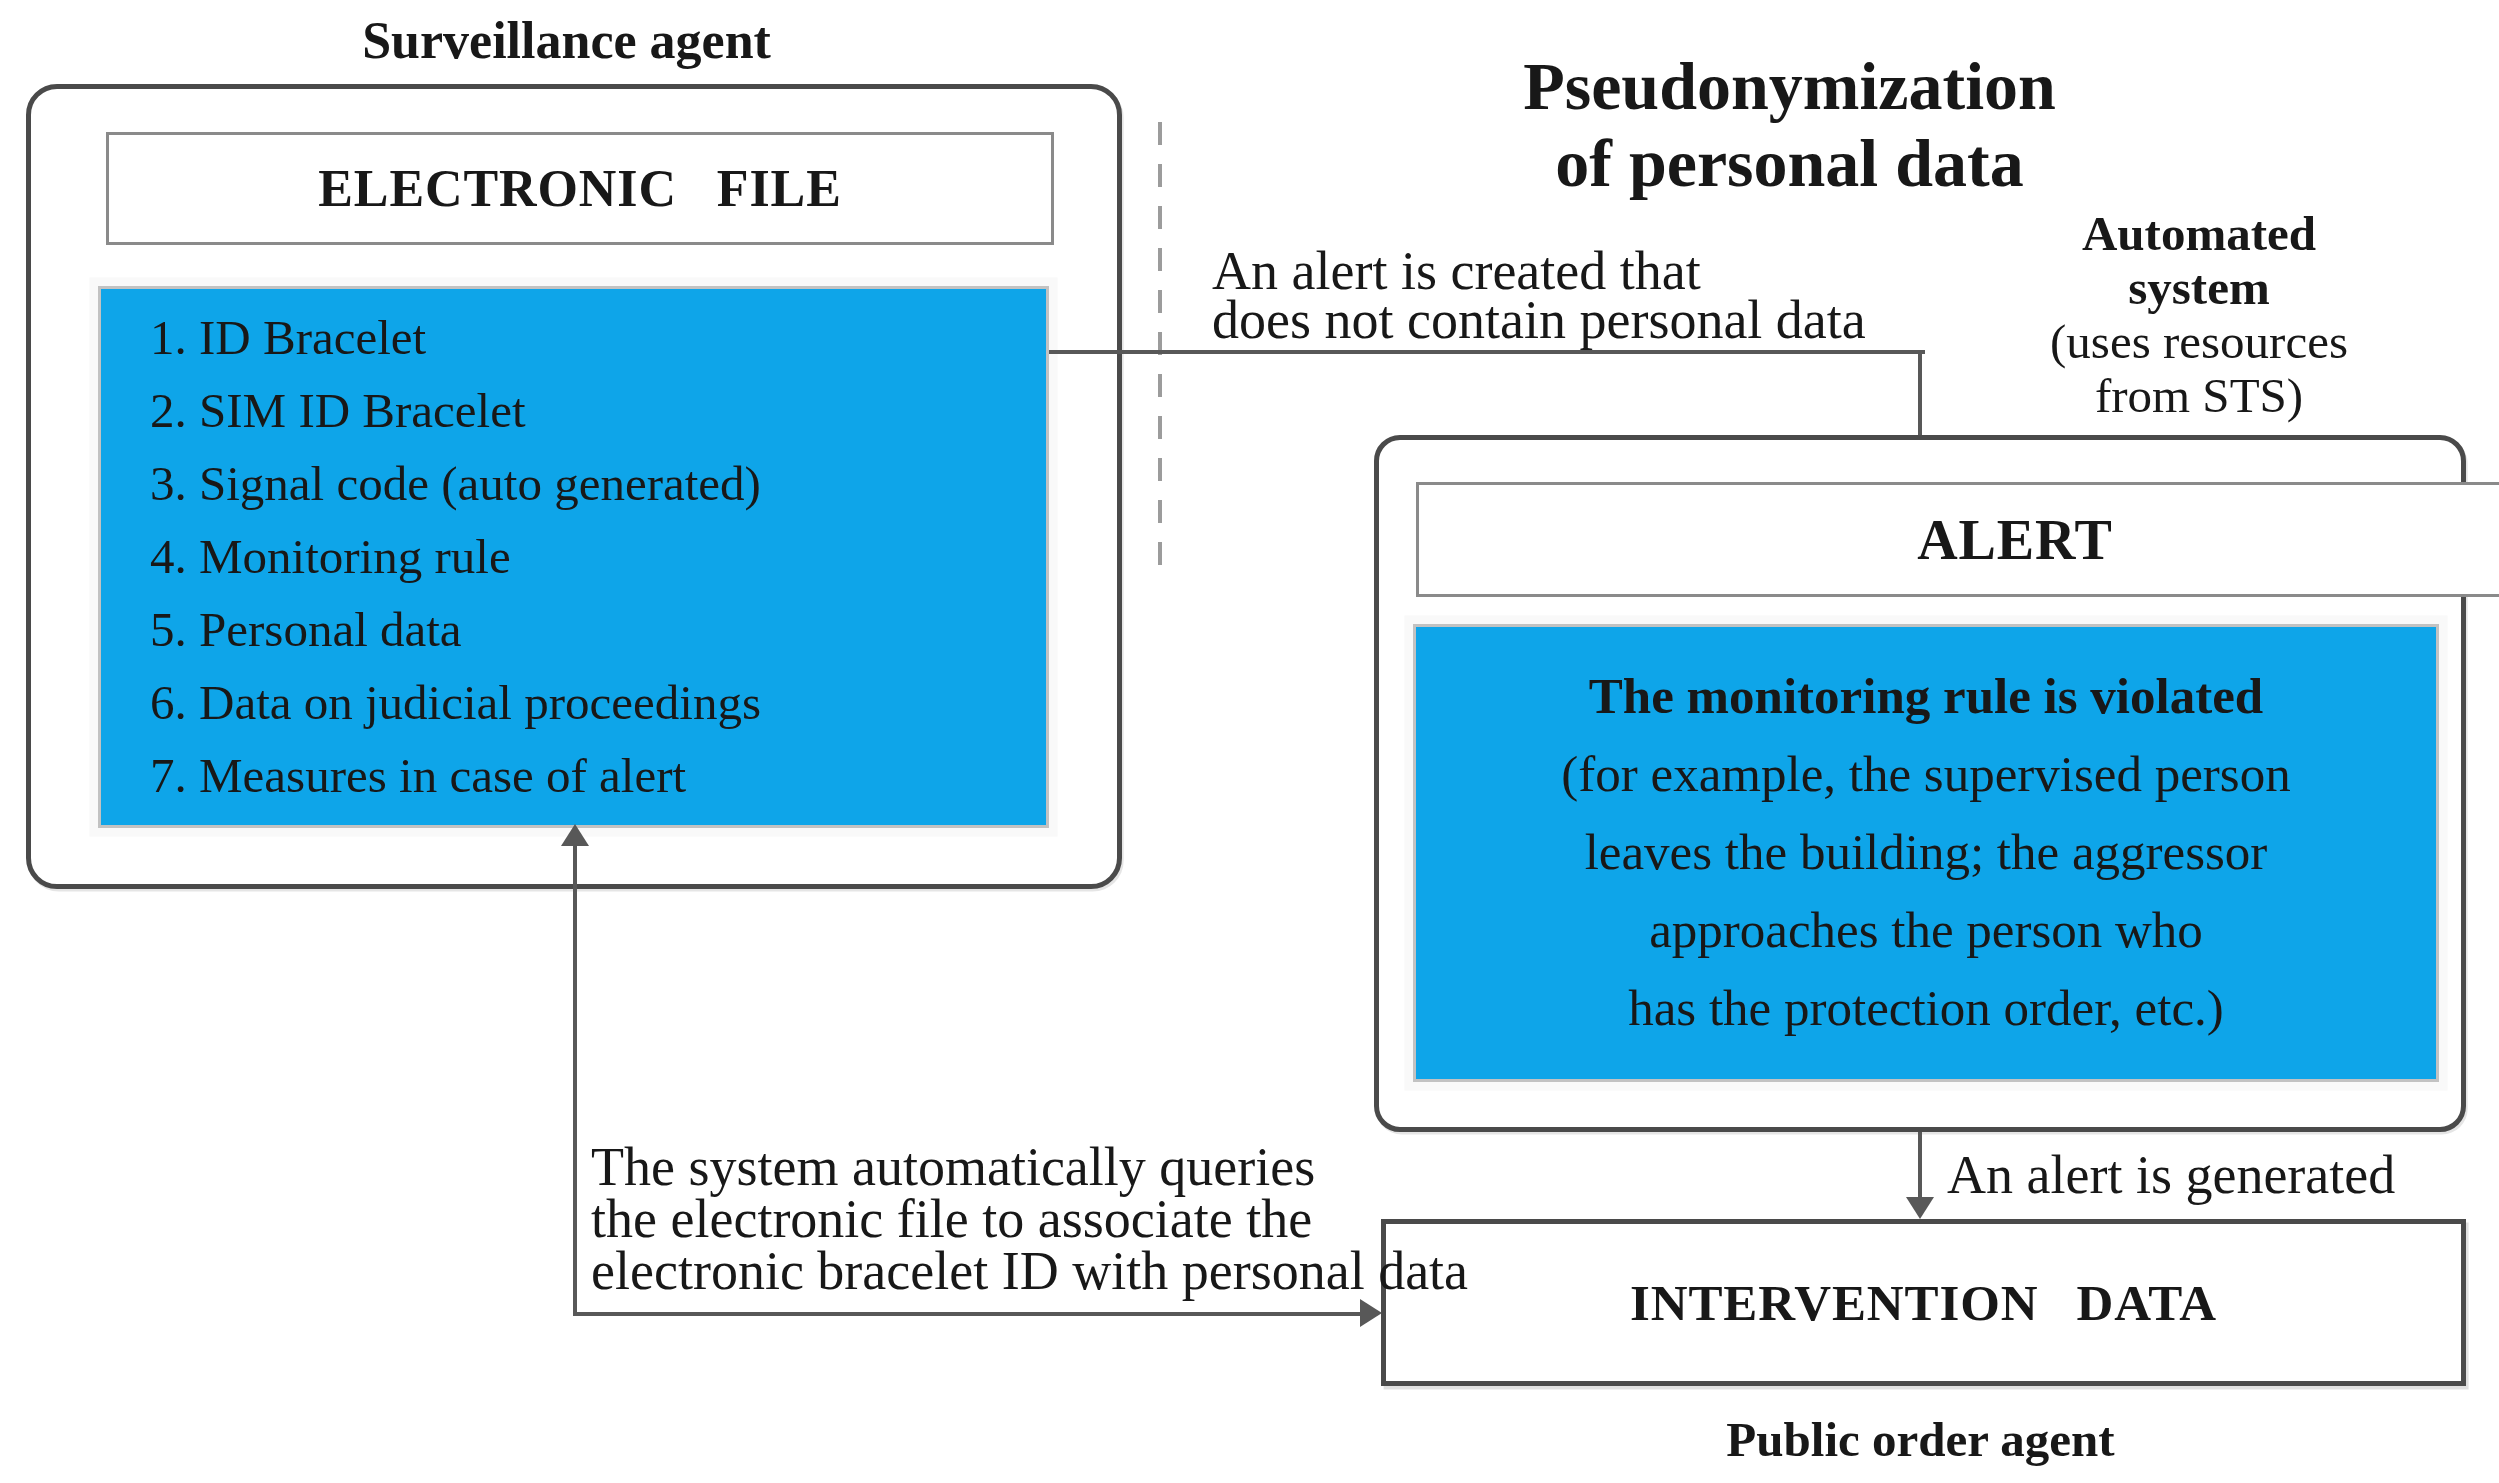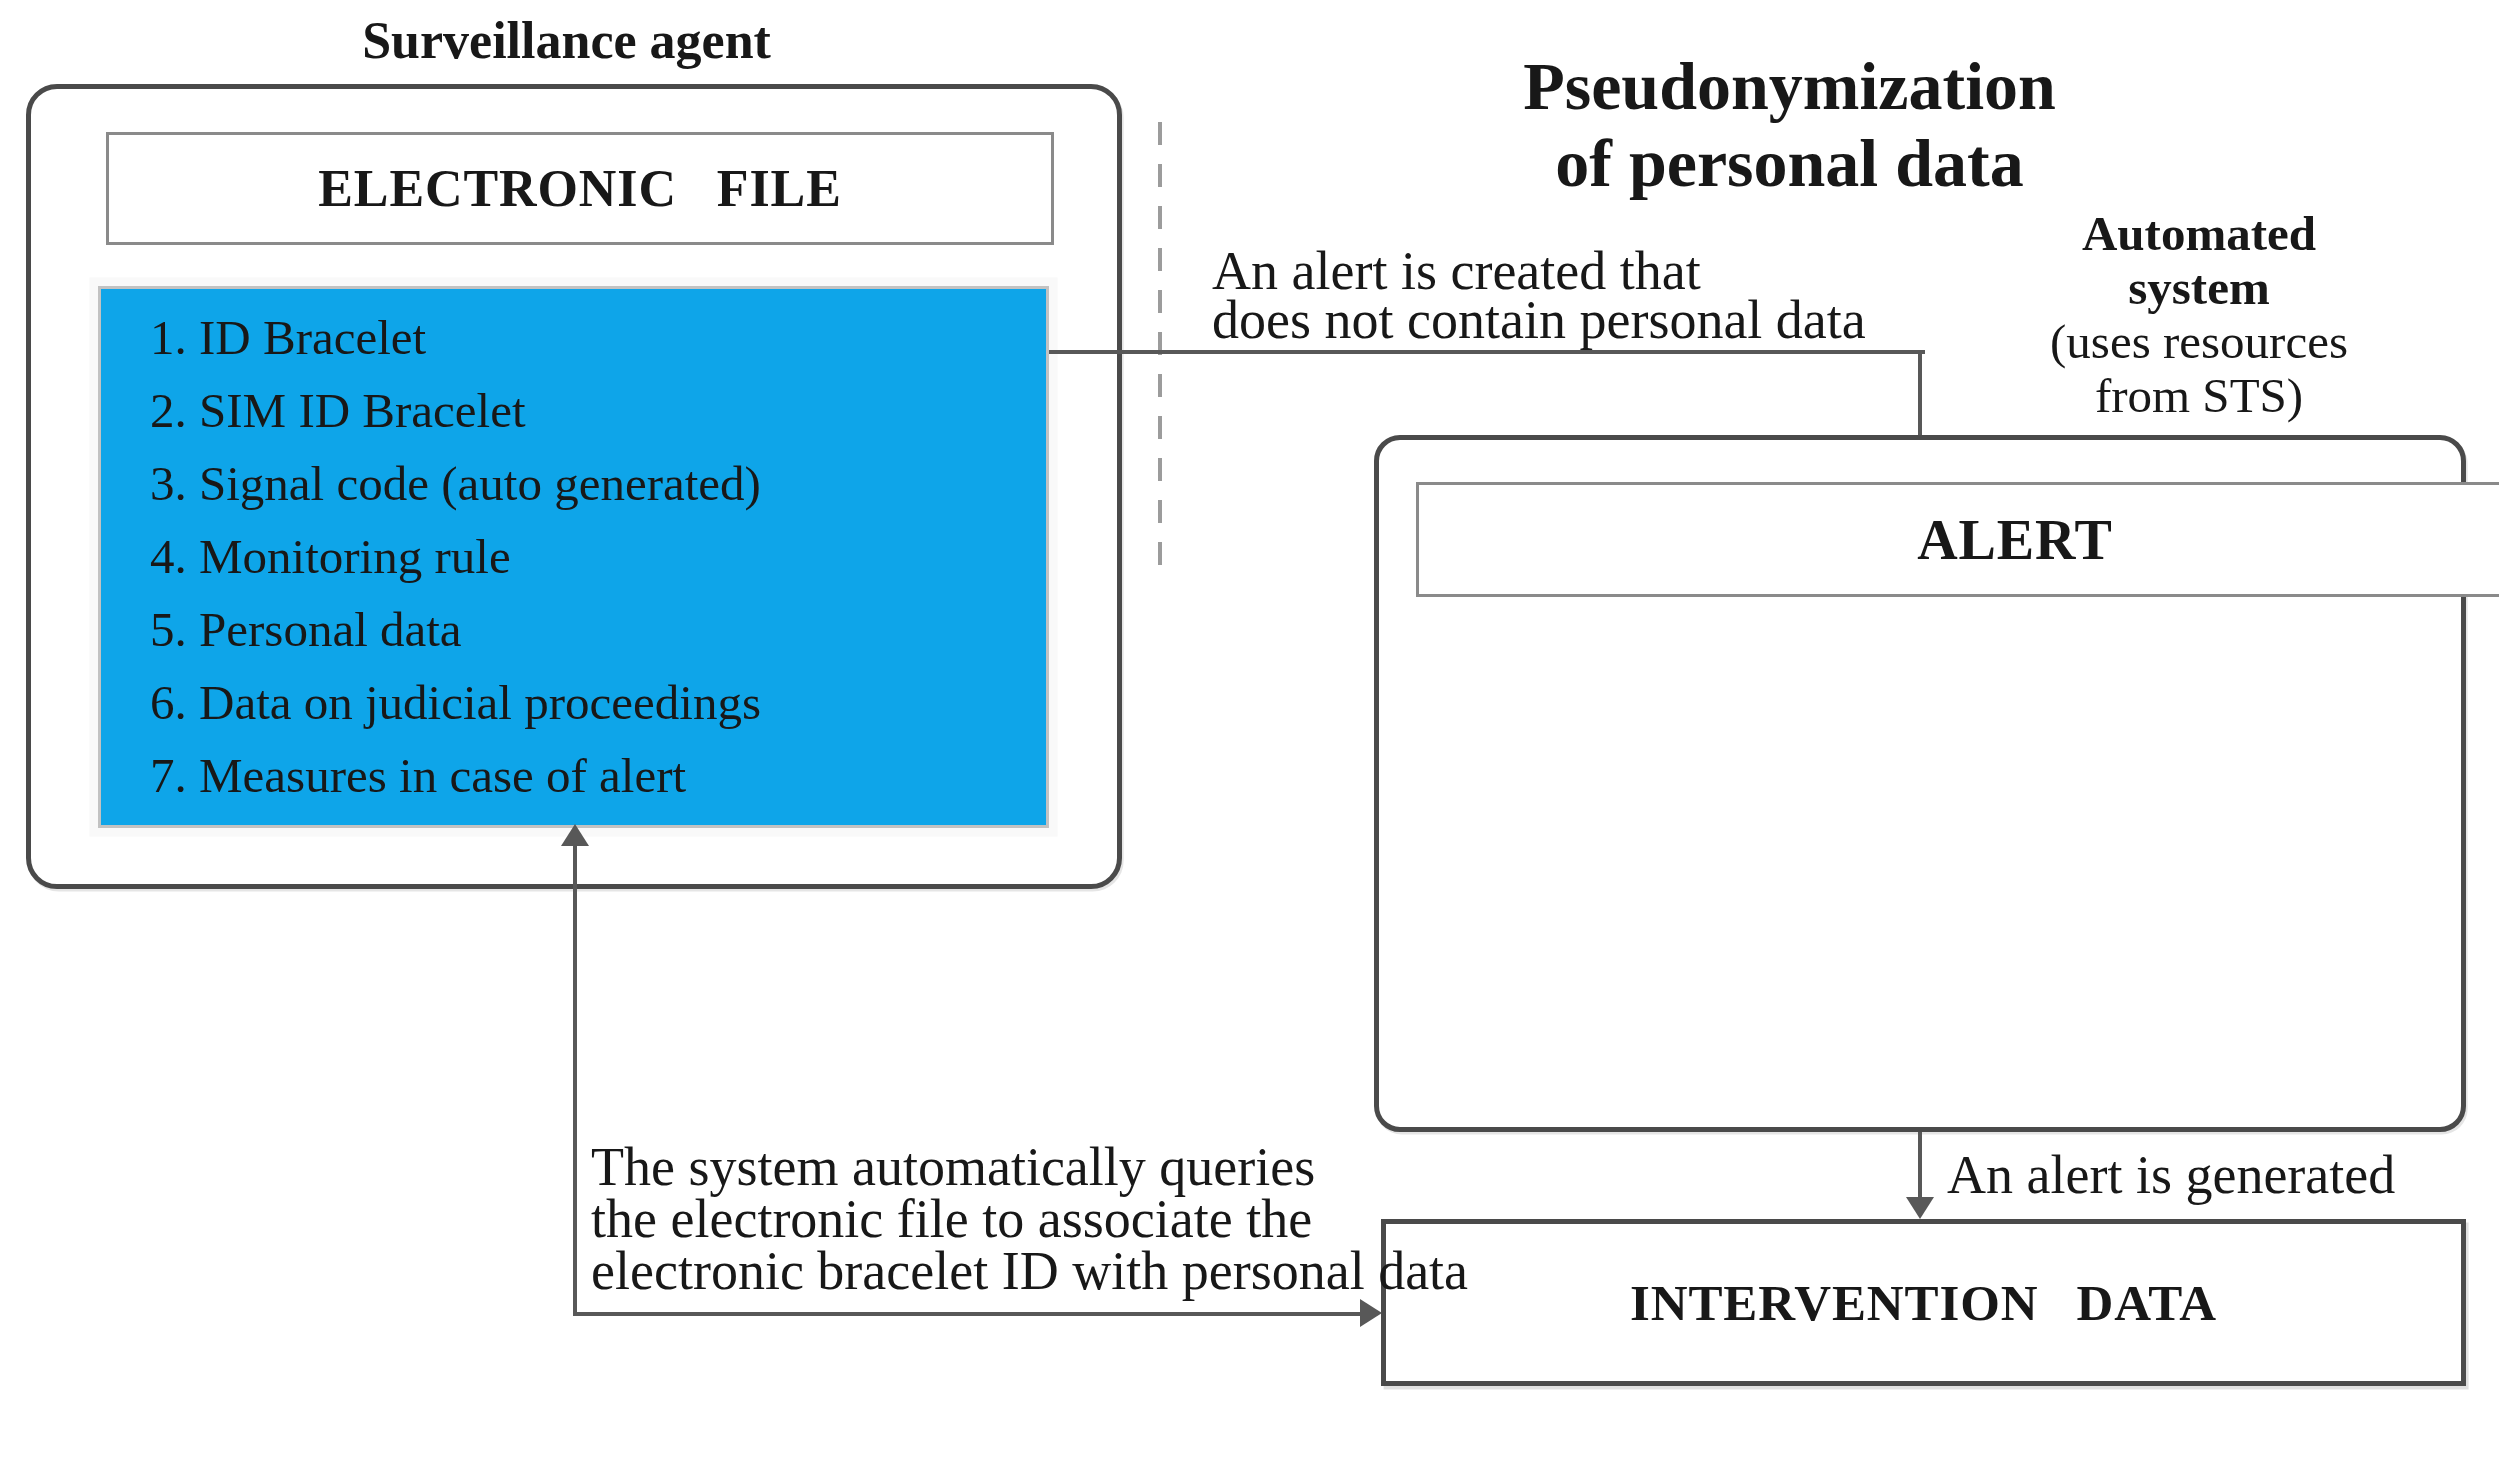--- a/index.html
+++ b/index.html
@@ -138,32 +138,40 @@
   <div class="abs hline" style="left:1049px; top:350px; width:876px;"></div>
   <div class="abs vline" style="left:1918px; top:350px; height:113px;"></div>
   <div class="abs arrow-down" style="left:1906px; top:462px;"></div>
 
   <div class="abs outer-box" style="left:1374px; top:435px; width:1092px; height:697px; border-radius:26px;"></div>
 
   <div class="abs mid-box" style="left:1416px; top:482px; width:1198px; height:115px;">
     <span class="alert-header-text">ALERT</span>
   </div>
 
+  <div class="abs light-box alert-content" style="left:1413px; top:624px; width:1026px; height:458px; padding-top:30px;">
+    <span class="b">The monitoring rule is violated</span>
+    <span class="r">(for example, the supervised person</span>
+    <span class="r">leaves the building; the aggressor</span>
+    <span class="r">approaches the person who</span>
+    <span class="r">has the protection order, etc.)</span>
+  </div>
 
   <div class="abs vline" style="left:1918px; top:1132px; height:66px;"></div>
   <div class="abs arrow-down" style="left:1906px; top:1197px;"></div>
 
   <div class="abs edge-label" style="left:1947px; top:1151px;">
     <span>An alert is generated</span>
   </div>
 
   <div class="abs sharp-box" style="left:1381px; top:1219px; width:1085px; height:167px;">
     <span class="interv-text">INTERVENTION DATA</span>
   </div>
 
+  <div class="abs poa" style="left:1507px; top:1411px; width:827px;">Public order agent</div>
 
   <div class="abs edge-label" style="left:591px; top:1141px; line-height:52px;">
     <span>The system automatically queries</span>
     <span>the electronic file to associate the</span>
     <span>electronic bracelet ID with personal data</span>
   </div>
 
   <div class="abs arrow-up" style="left:561px; top:824px;"></div>
   <div class="abs vline" style="left:573px; top:843px; height:472px;"></div>
   <div class="abs hline" style="left:573px; top:1312px; width:788px;"></div>

